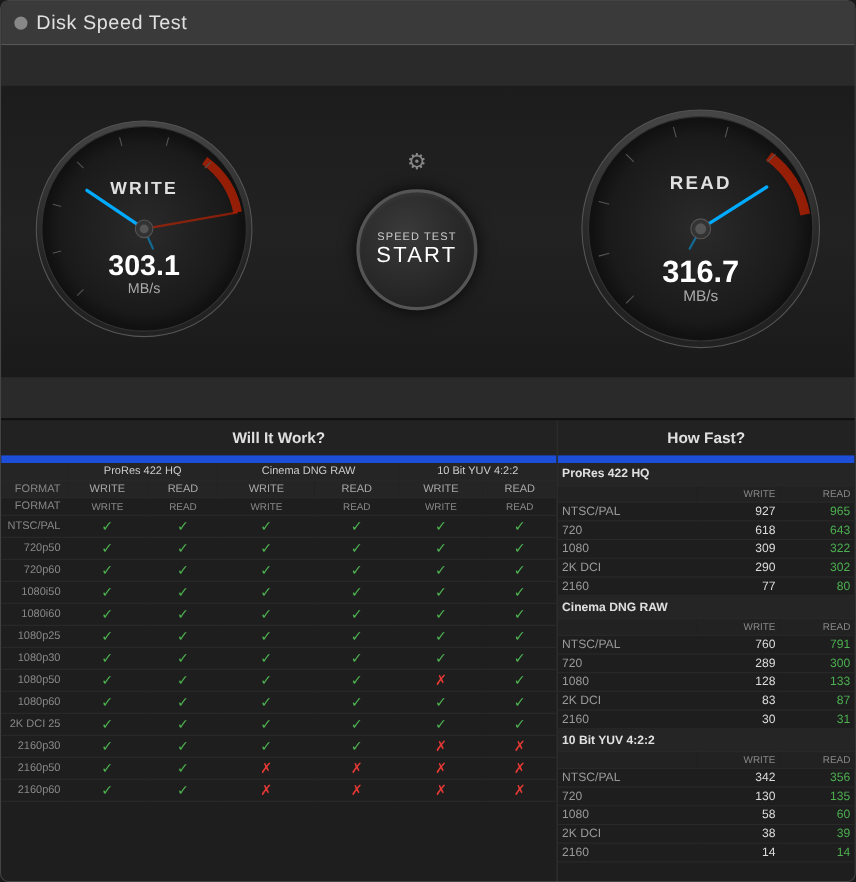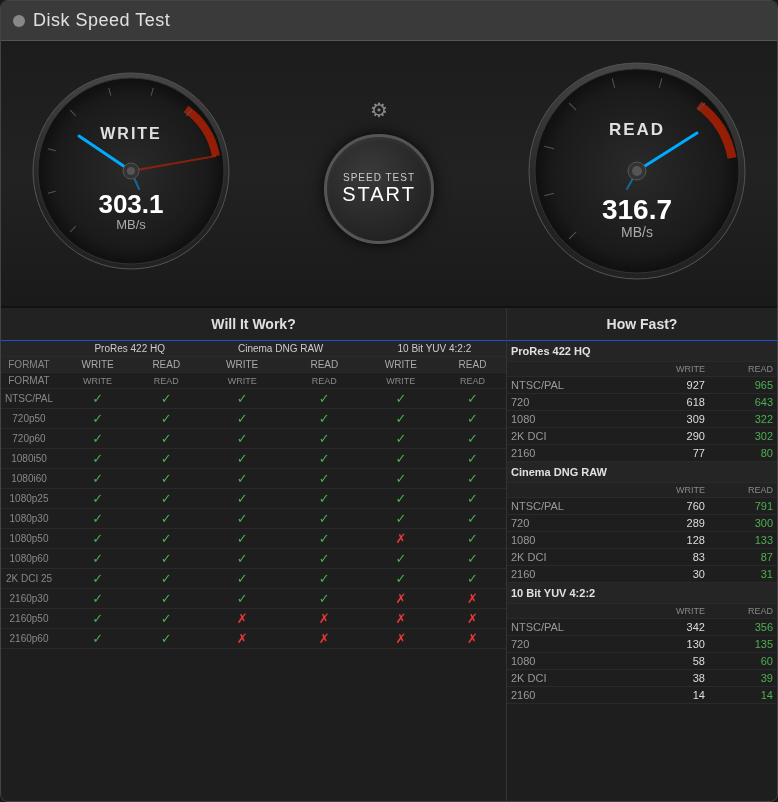--- a/index.html
+++ b/index.html
@@ -12,20 +12,21 @@
     }
     .window {
       width: 778px;
       height: 802px;
       background: #2a2a2a;
       border: 1px solid #444;
       border-radius: 8px;
       overflow: hidden;
       display: flex;
       flex-direction: column;
+      gap: 37px;
     }
     .title-bar {
       background: #3a3a3a;
       padding: 8px 12px;
       display: flex;
       align-items: center;
       justify-content: space-between;
       border-bottom: 1px solid #555;
       min-height: 40px;
     }
@@ -144,41 +145,41 @@
       padding: 0;
       overflow: hidden;
     }
     .table-header {
       text-align: center;
       color: #e0e0e0;
       font-size: 14px;
       font-weight: bold;
       padding: 8px 0;
       background: #222;
-      border-bottom: 1px solid #1d4ed8;
+      border-bottom: 7px solid #1d4ed8;
     }
     table {
       width: 100%;
       border-collapse: collapse;
       font-size: 11px;
     }
     .left-table table th, .left-table table td {
       text-align: center;
       padding: 2px 2px;
       border-bottom: 1px solid #2a2a2a;
       color: #ccc;
     }
     .left-table table th {
       background: #252525;
       color: #aaa;
       font-size: 10px;
       font-weight: normal;
     }
     .left-table table .format-col {
-      text-align: center;
+      text-align: right;
       color: #888;
       padding-right: 6px;
       font-size: 10px;
     }
     .check { color: #4caf50; font-size: 13px; }
     .cross { color: #e53935; font-size: 13px; }
 
     .right-table table {
       width: 100%;
     }

